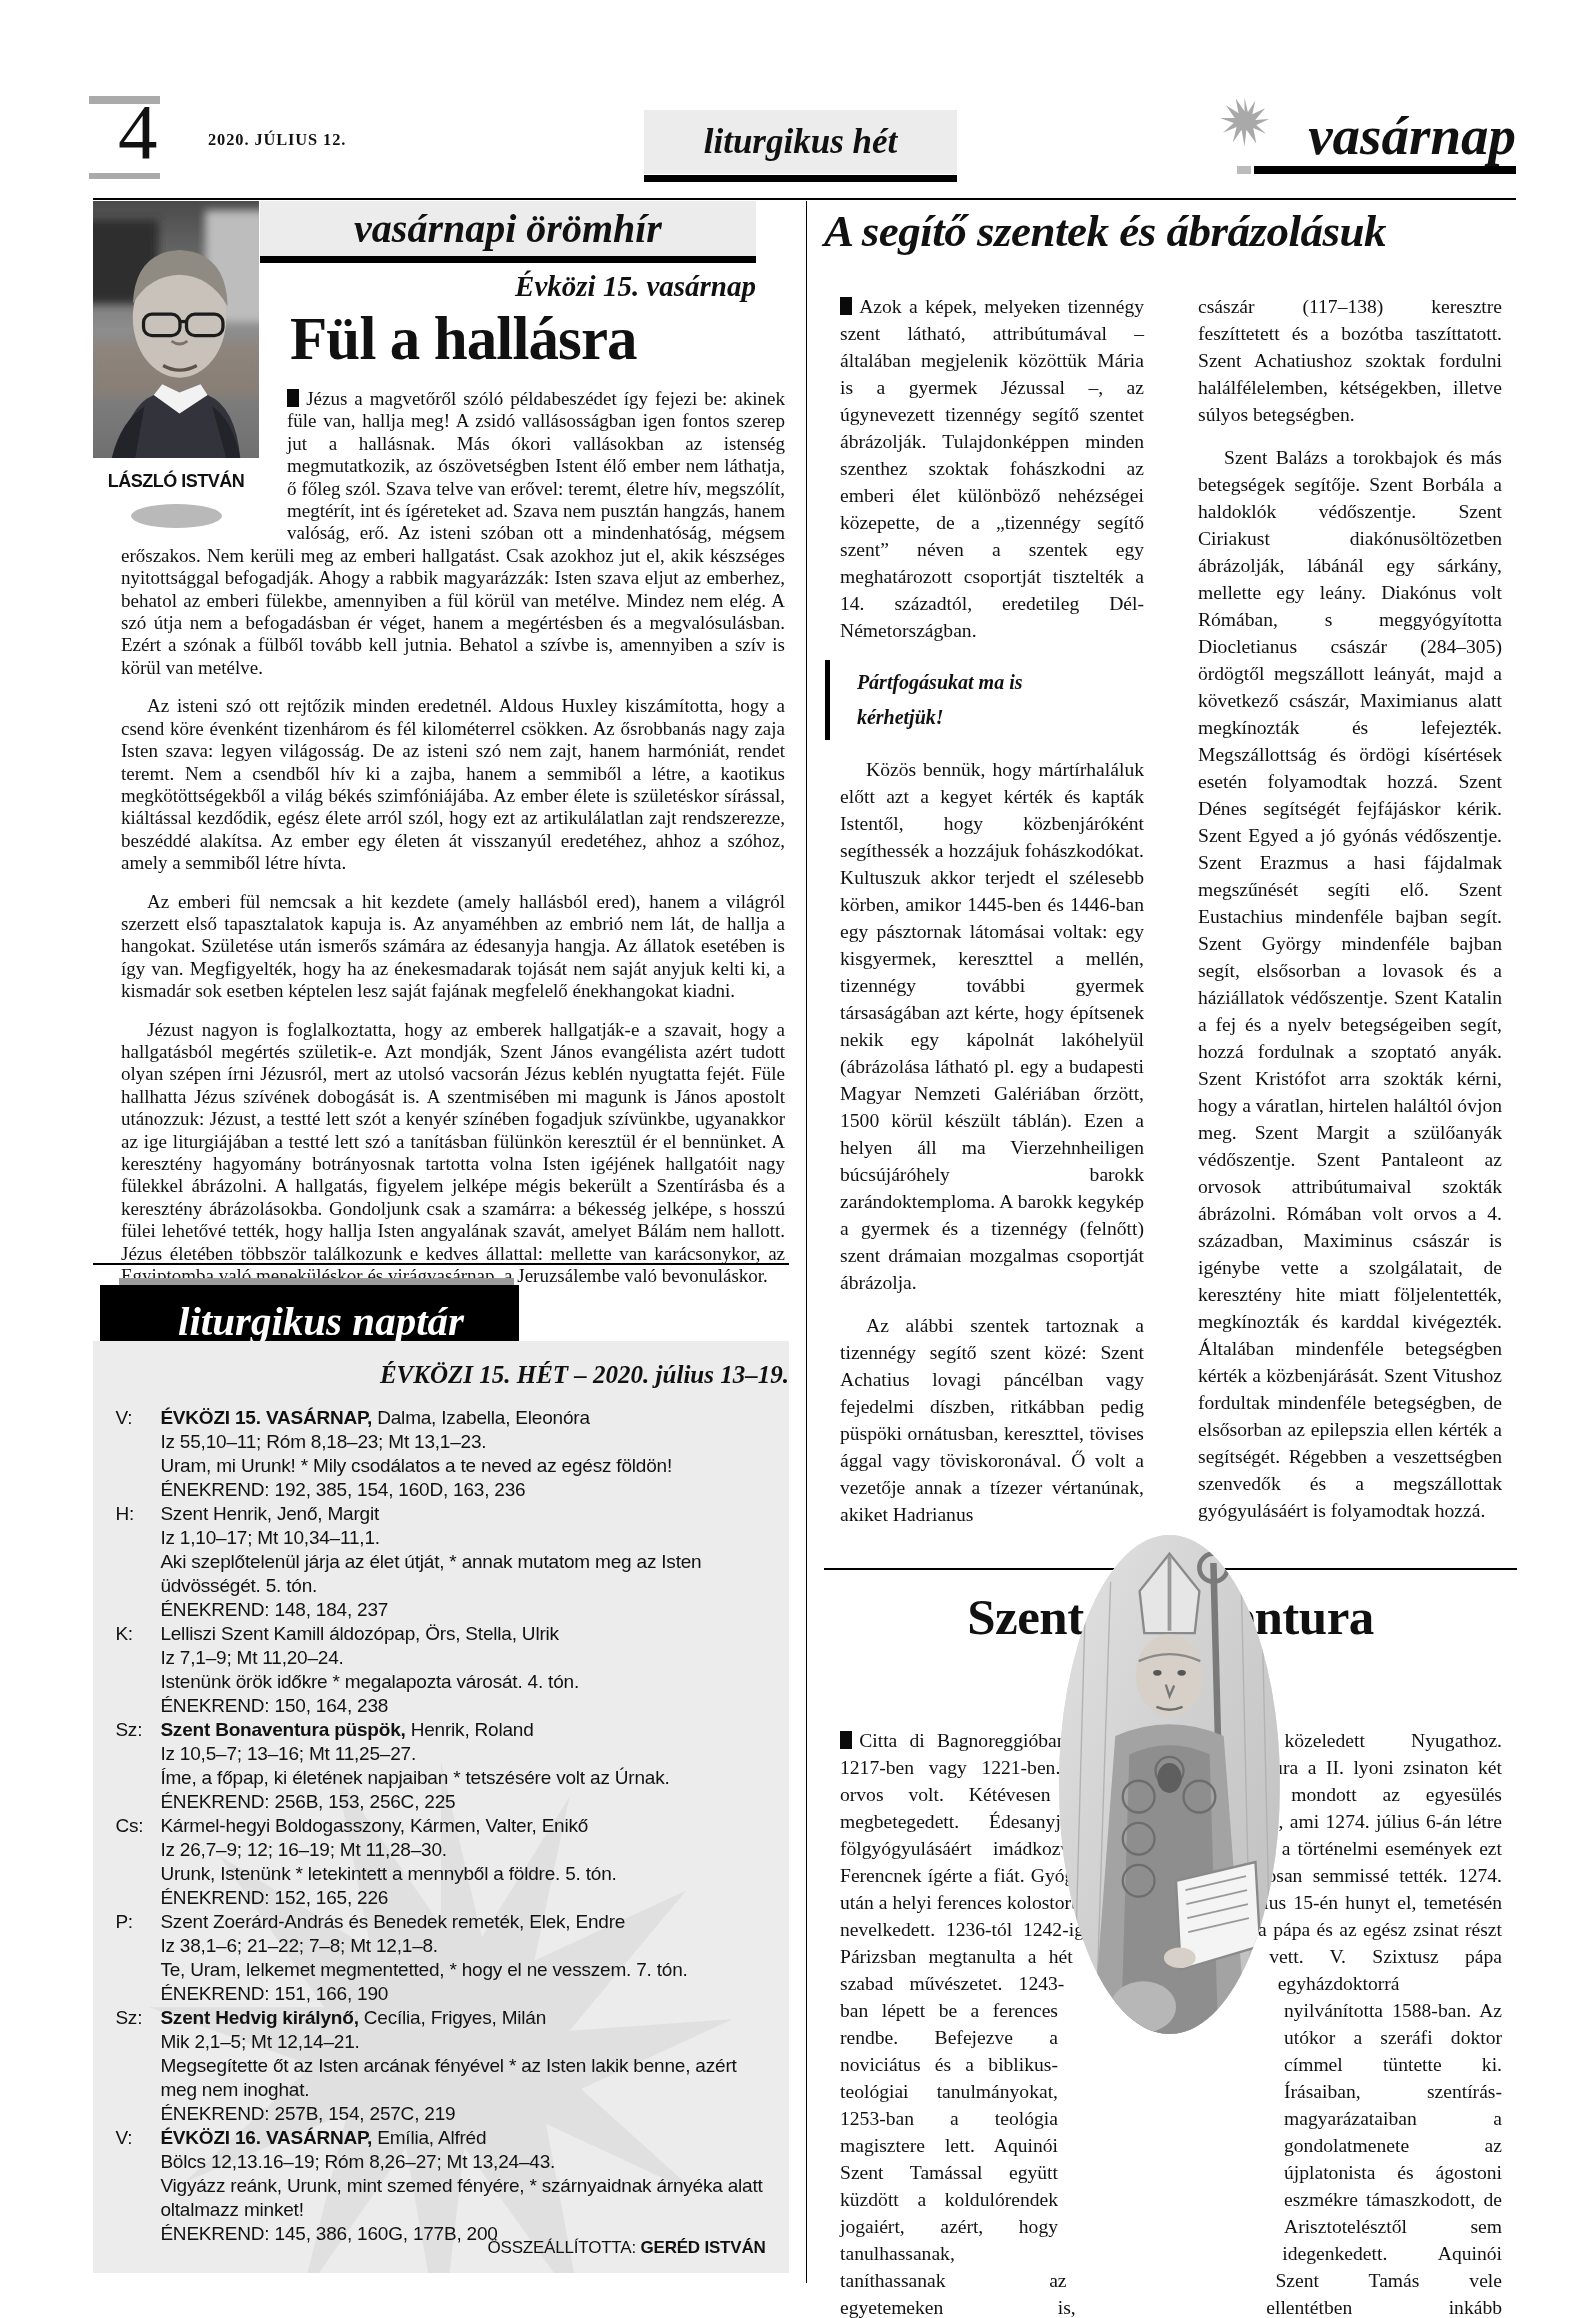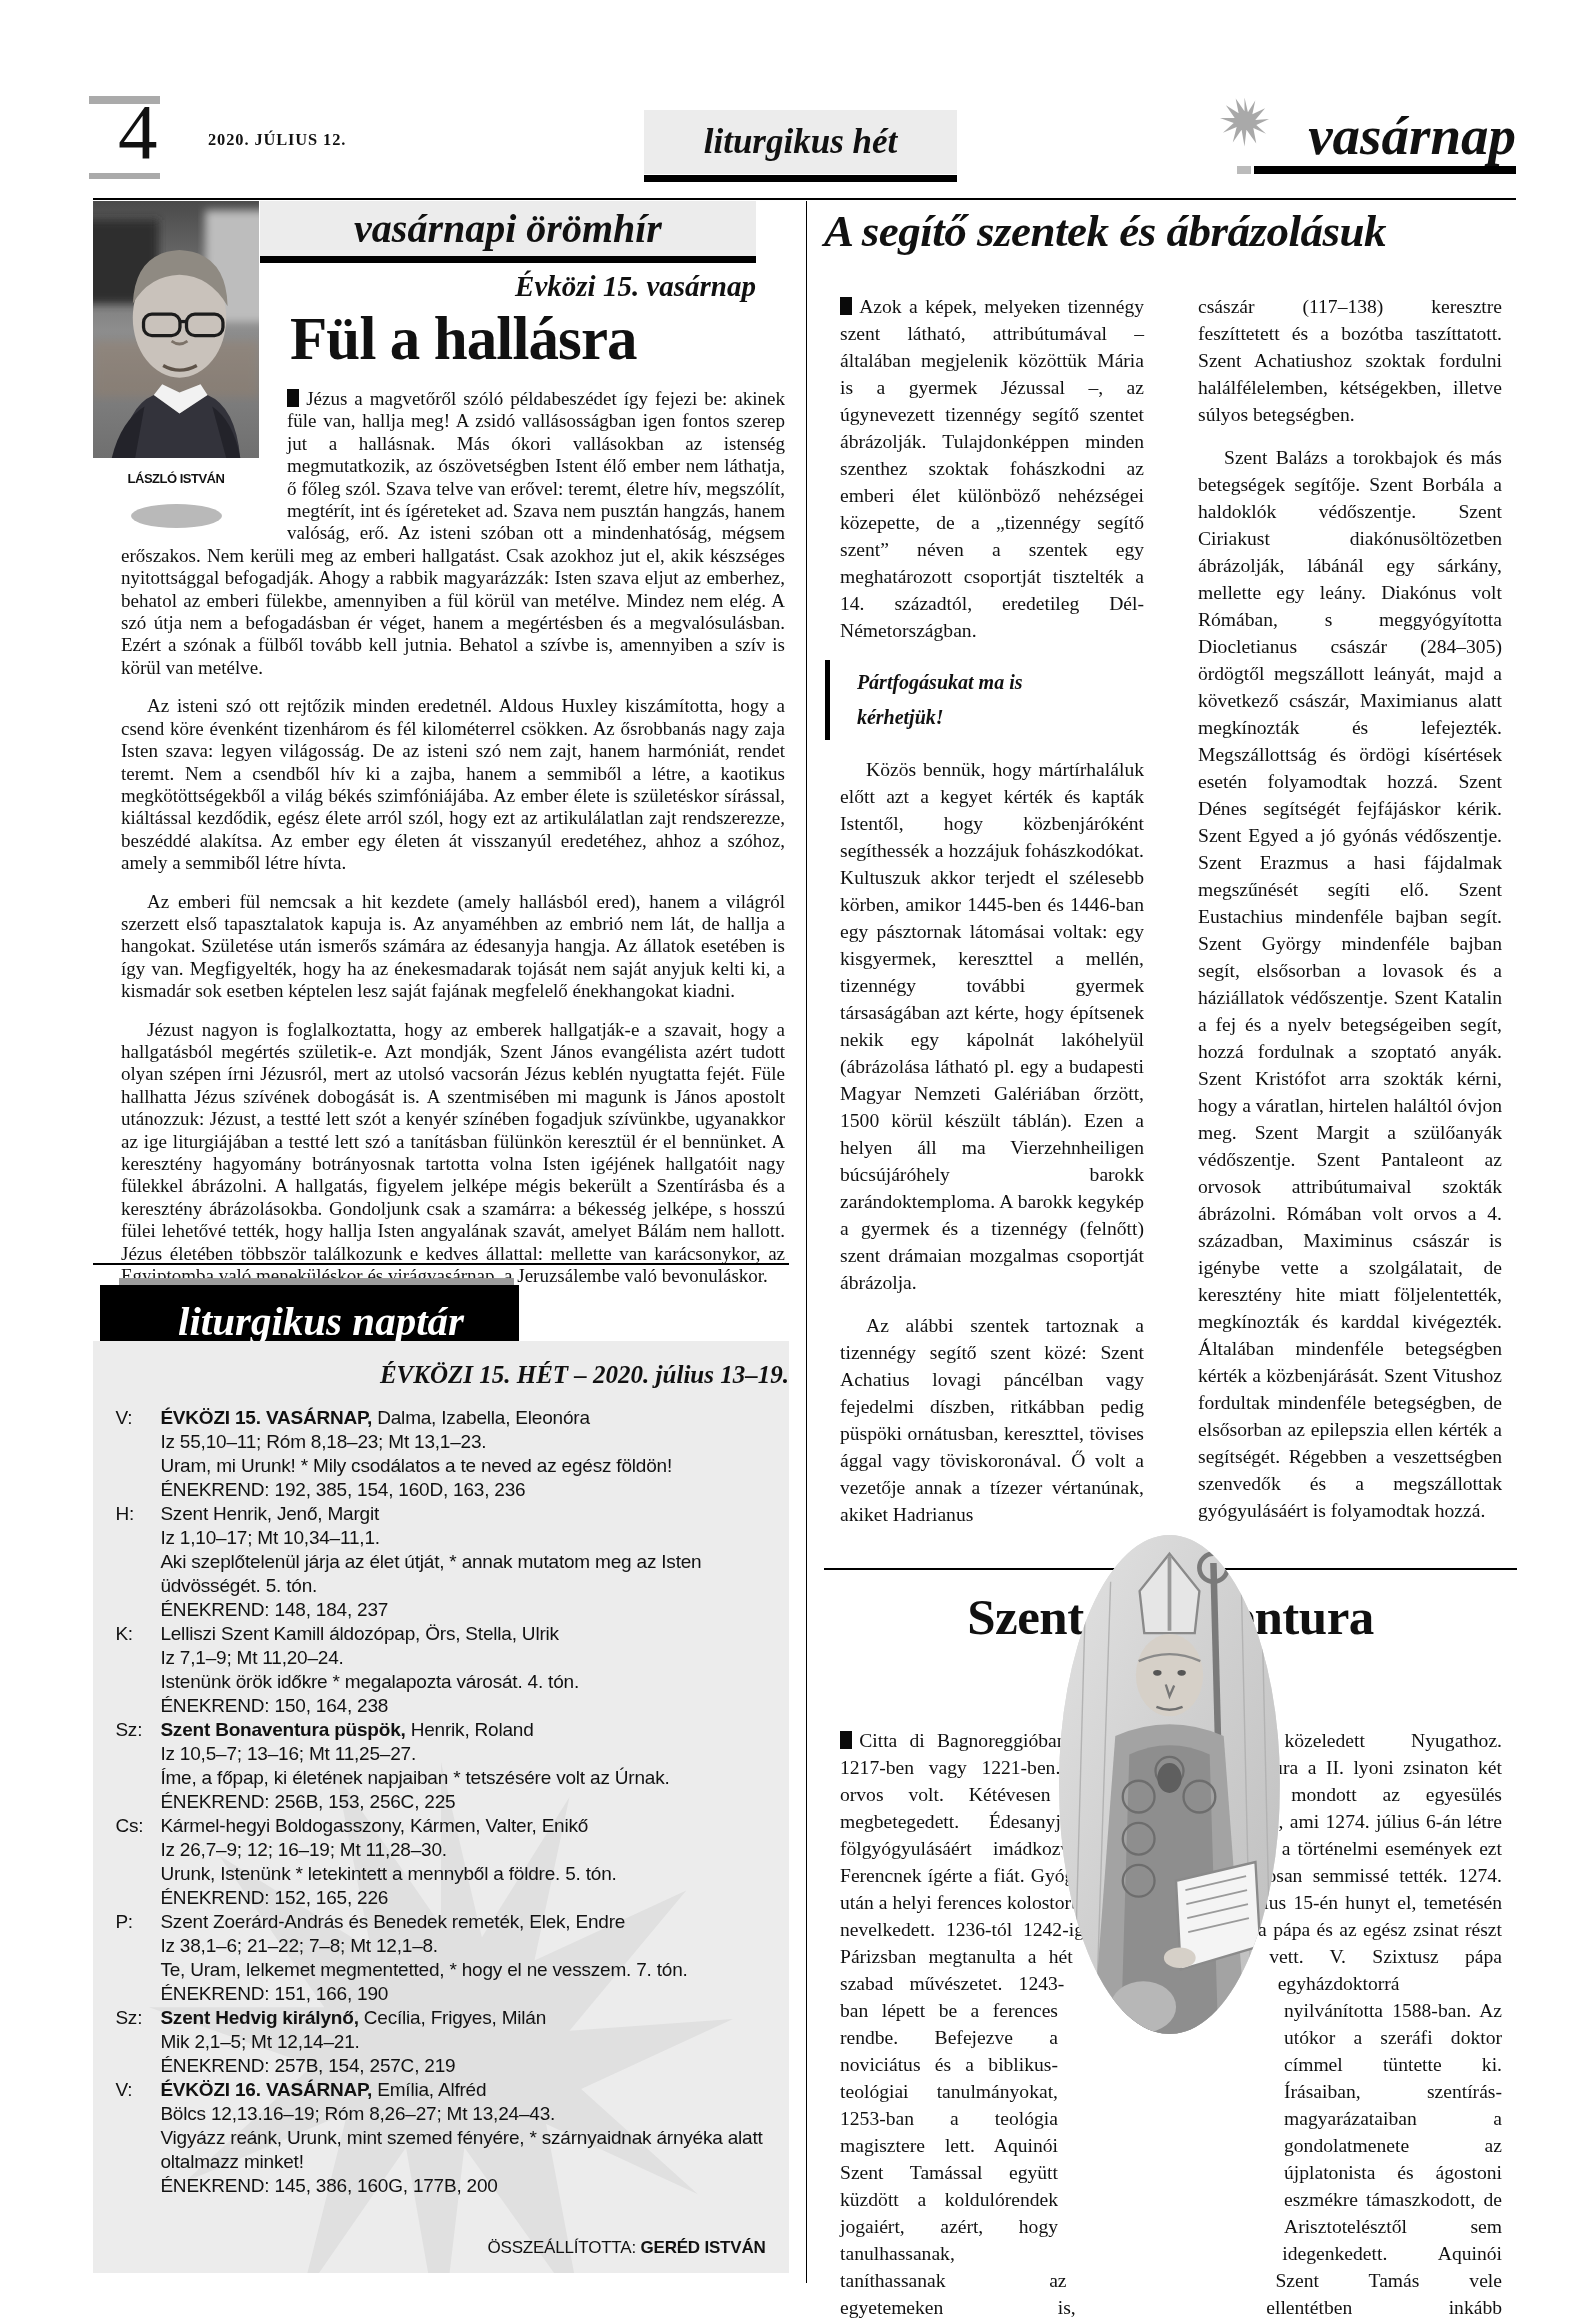--- a/index.html
+++ b/index.html
@@ -17,21 +17,21 @@
   .brand .word{position:absolute;right:0;top:7.5px;font-style:italic;font-weight:700;font-size:55px;line-height:1;}
   .brand .bar{position:absolute;right:0;top:66px;width:262px;height:8px;background:#000;}
   .brand .sq{position:absolute;right:265px;top:66px;width:14px;height:8px;background:#bbb;}
   .brand svg{position:absolute;right:247px;top:-6.5px;}
   .header-rule{position:absolute;left:93px;top:198px;width:1423px;height:1.9px;background:#000;}
   .v-divider{position:absolute;left:806px;top:201px;width:1.4px;height:2082px;background:#000;}
   
   .left-half{position:absolute;left:93px;top:201px;width:696px;}
   .photo{position:absolute;left:0;top:0;width:166px;height:257px;overflow:hidden;background:#777;}
   .photo-caption{position:absolute;left:0;top:270px;width:166px;text-align:center;
-                 font-family:"Liberation Sans",sans-serif;font-weight:700;font-size:13px;letter-spacing:-0.5px;}
+                 font-family:"Liberation Sans",sans-serif;font-weight:700;font-size:18px;letter-spacing:-0.5px;}
   .caption-ellipse{position:absolute;left:38px;top:303px;width:91px;height:24px;border-radius:50%;background:#b9b9b9;}
   .kicker-box{position:absolute;left:167px;top:0;width:496px;height:55px;background:#ececec;
               display:flex;align-items:center;justify-content:center;}
   .kicker-box .txt{font-style:italic;font-weight:700;font-size:40px;}
   .kicker-bar{position:absolute;left:167px;top:55px;width:496px;height:7px;background:#000;}
   .gospel-subtitle{position:absolute;left:167px;top:69px;width:496px;text-align:right;
                    font-style:italic;font-weight:700;font-size:29px;}
   .gospel-title{position:absolute;left:176px;top:106px;font-weight:700;font-size:61px;line-height:1.05;letter-spacing:-0.9px;margin-left:21px;}
   .gospel-body{position:absolute;left:12px;top:171px;width:696px;font-size:19px;line-height:22.4px;
                text-align:justify;}
@@ -233,20 +233,21 @@
               <p class="cal-line">Te, Uram, lelkemet megmentetted, * hogy el ne vesszem. 7. tón.</p>
               <p class="cal-line">ÉNEKREND: 151, 166, 190</p>
             </div>
           </div>
 
           <div class="cal-row">
             <span class="cal-day">Sz:</span>
             <div class="cal-content">
               <p class="cal-name"><b>Szent Hedvig királynő,</b><span> Cecília, Frigyes, Milán</span></p>
               <p class="cal-line">Mik 2,1–5; Mt 12,14–21.</p>
+              <p class="cal-line">Megsegítette őt az Isten arcának fényével * az Isten lakik benne, azért meg nem inoghat.</p>
               <p class="cal-line">ÉNEKREND: 257B, 154, 257C, 219</p>
             </div>
           </div>
 
           <div class="cal-row">
             <span class="cal-day">V:</span>
             <div class="cal-content">
               <p class="cal-name"><b>ÉVKÖZI 16. VASÁRNAP,</b><span> Emília, Alfréd</span></p>
               <p class="cal-line">Bölcs 12,13.16–19; Róm 8,26–27; Mt 13,24–43.</p>
               <p class="cal-line">Vigyázz reánk, Urunk, mint szemed fényére, * szárnyaidnak árnyéka alatt oltalmazz minket!</p>

